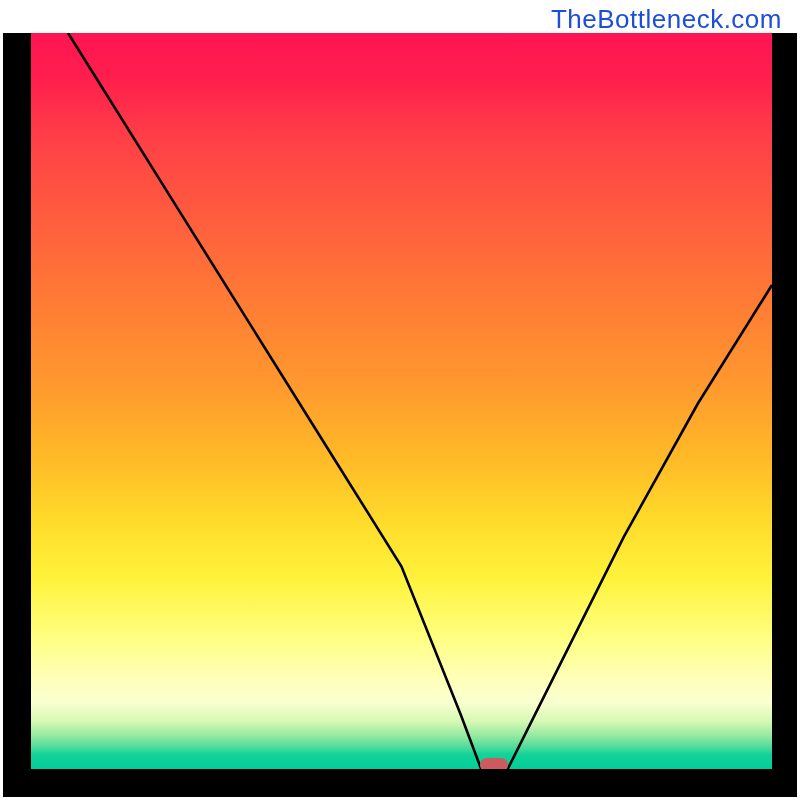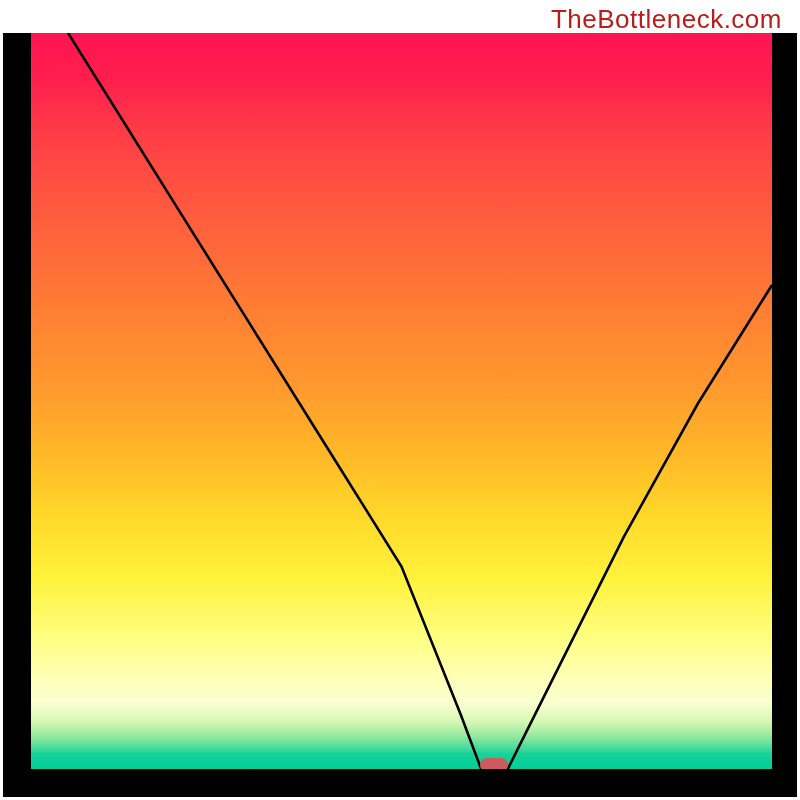--- a/index.html
+++ b/index.html
@@ -16,21 +16,21 @@
     height: 800px;
     box-sizing: border-box;
   }
   .watermark {
     position: absolute;
     top: 4px;
     right: 18px;
     font-family: Arial, Helvetica, sans-serif;
     font-size: 26px;
     font-weight: 500;
-    color: #b91c1c;
+    color: #1d4ed8;
     letter-spacing: 0.5px;
     z-index: 5;
   }
   .plot-outer {
     position: absolute;
     left: 3px;
     top: 33px;
     width: 794px;
     height: 764px;
     background: #000000;

